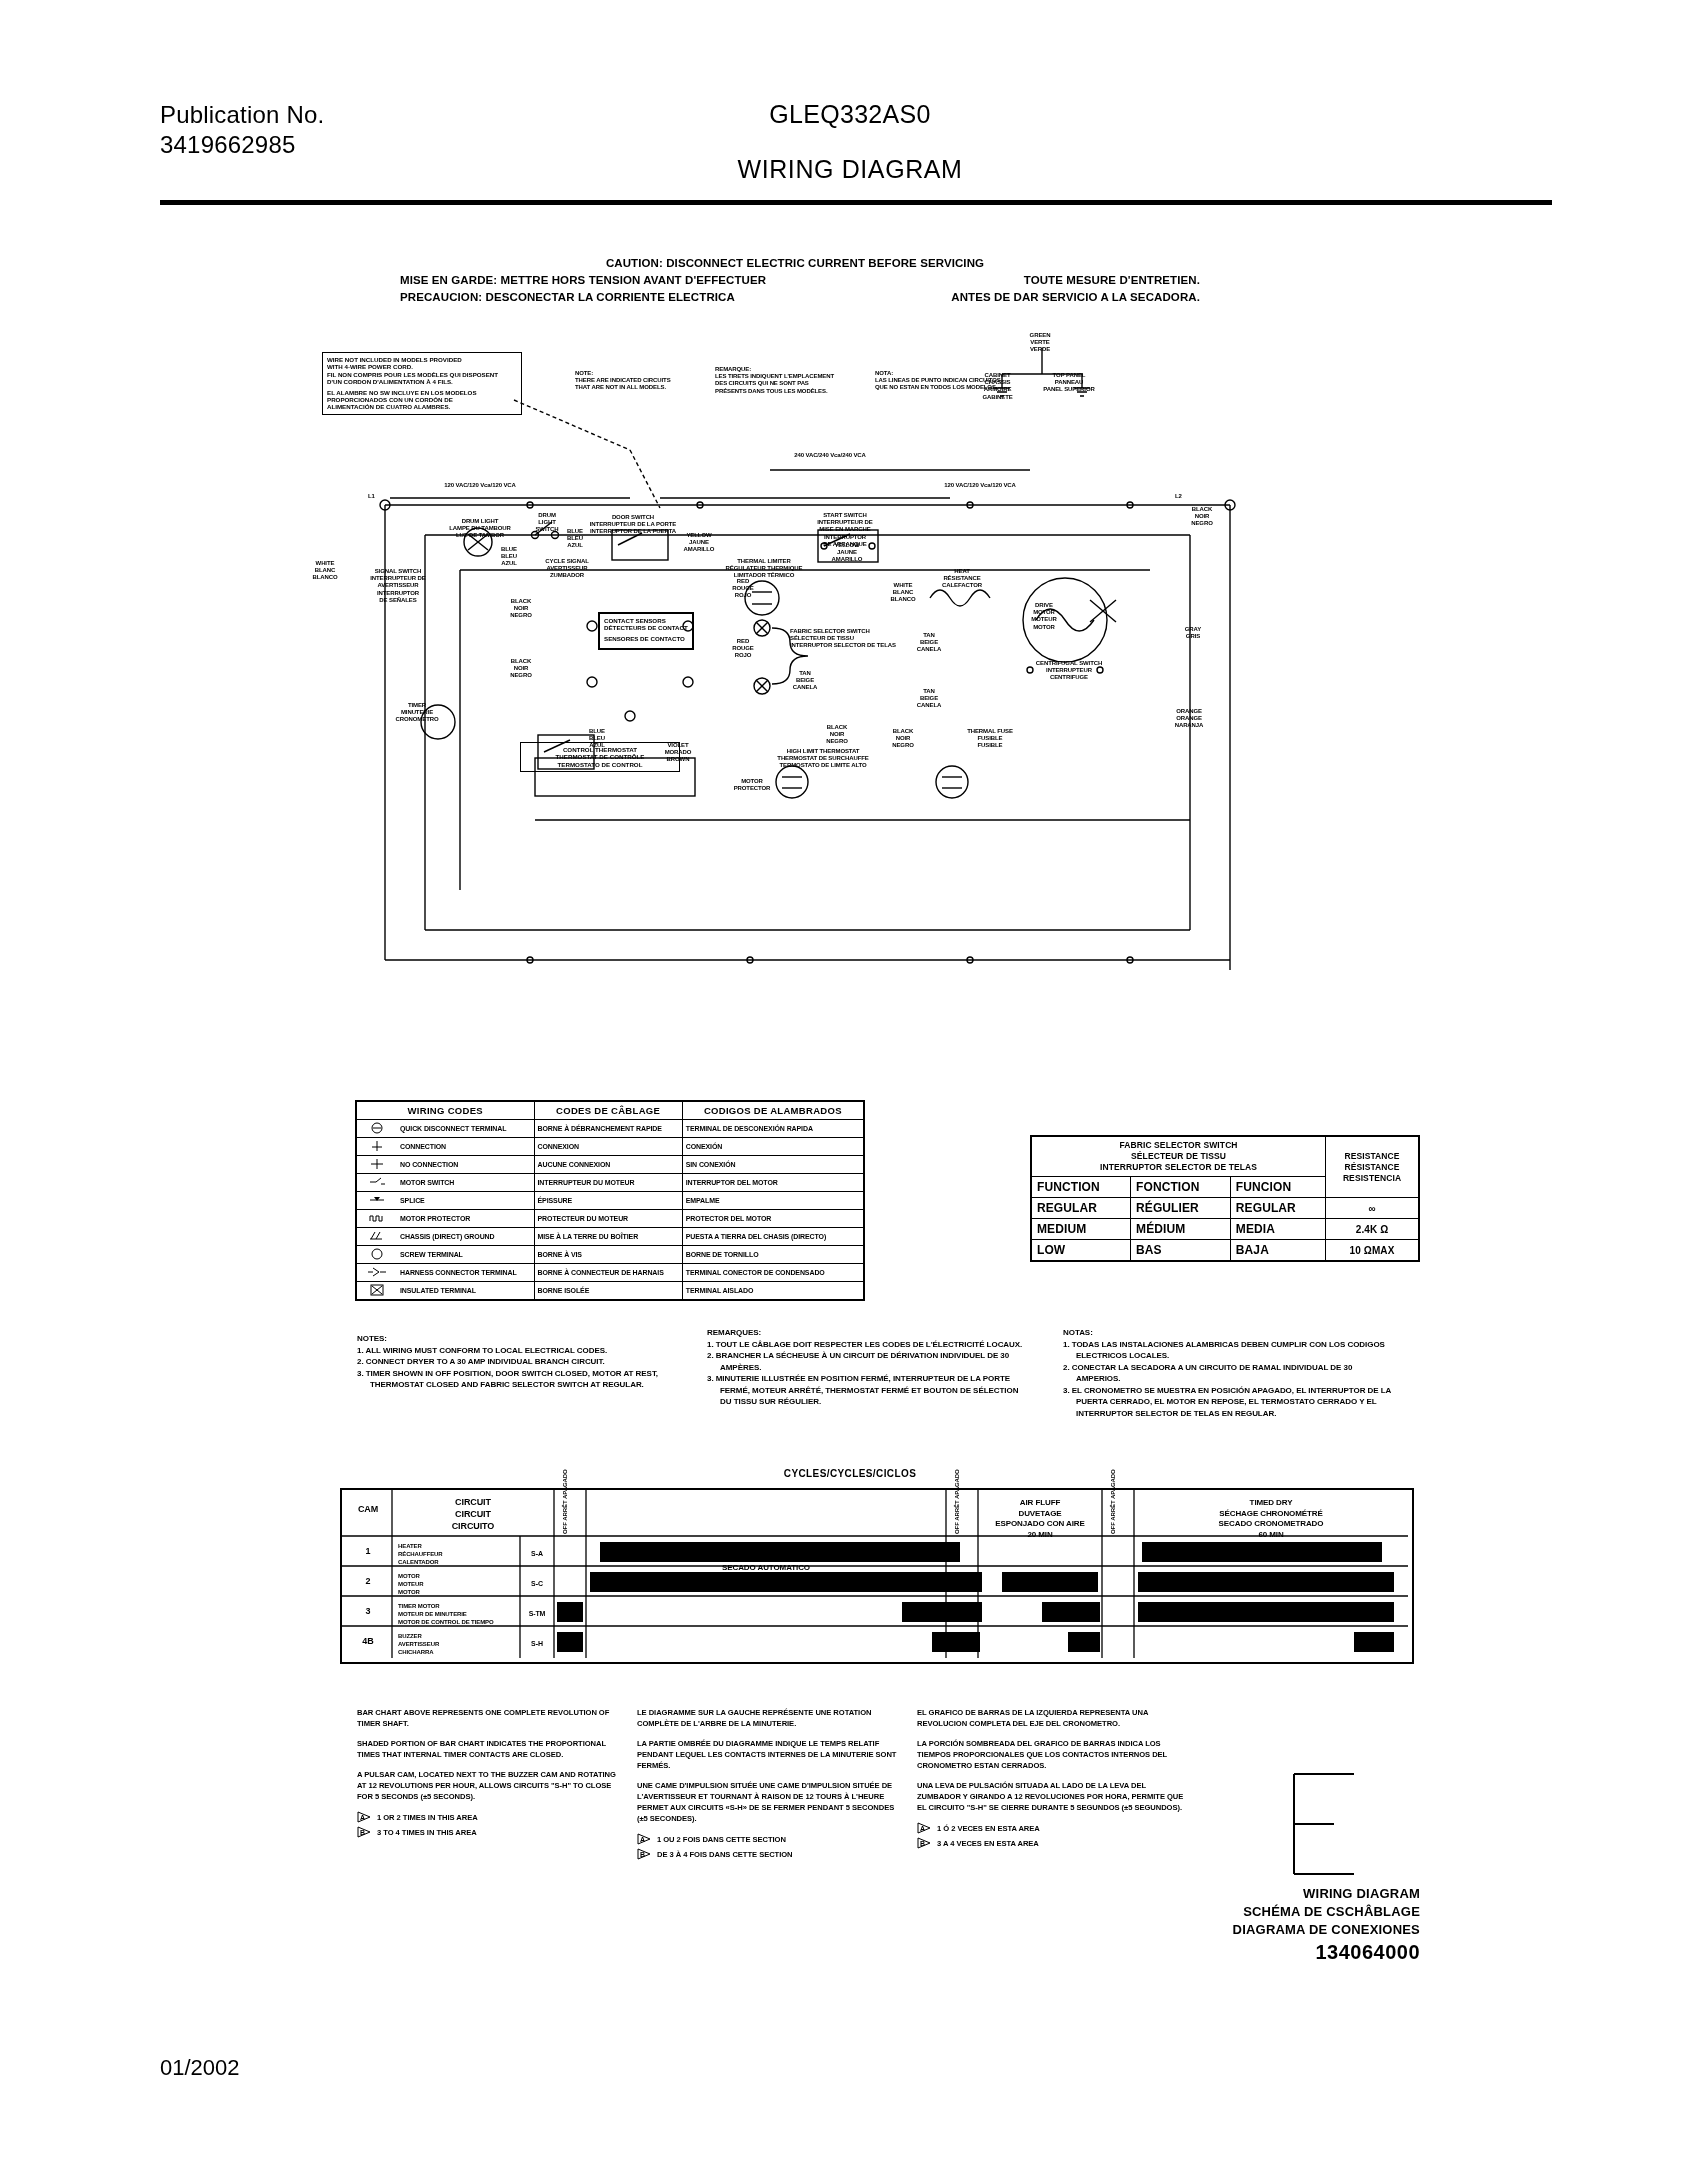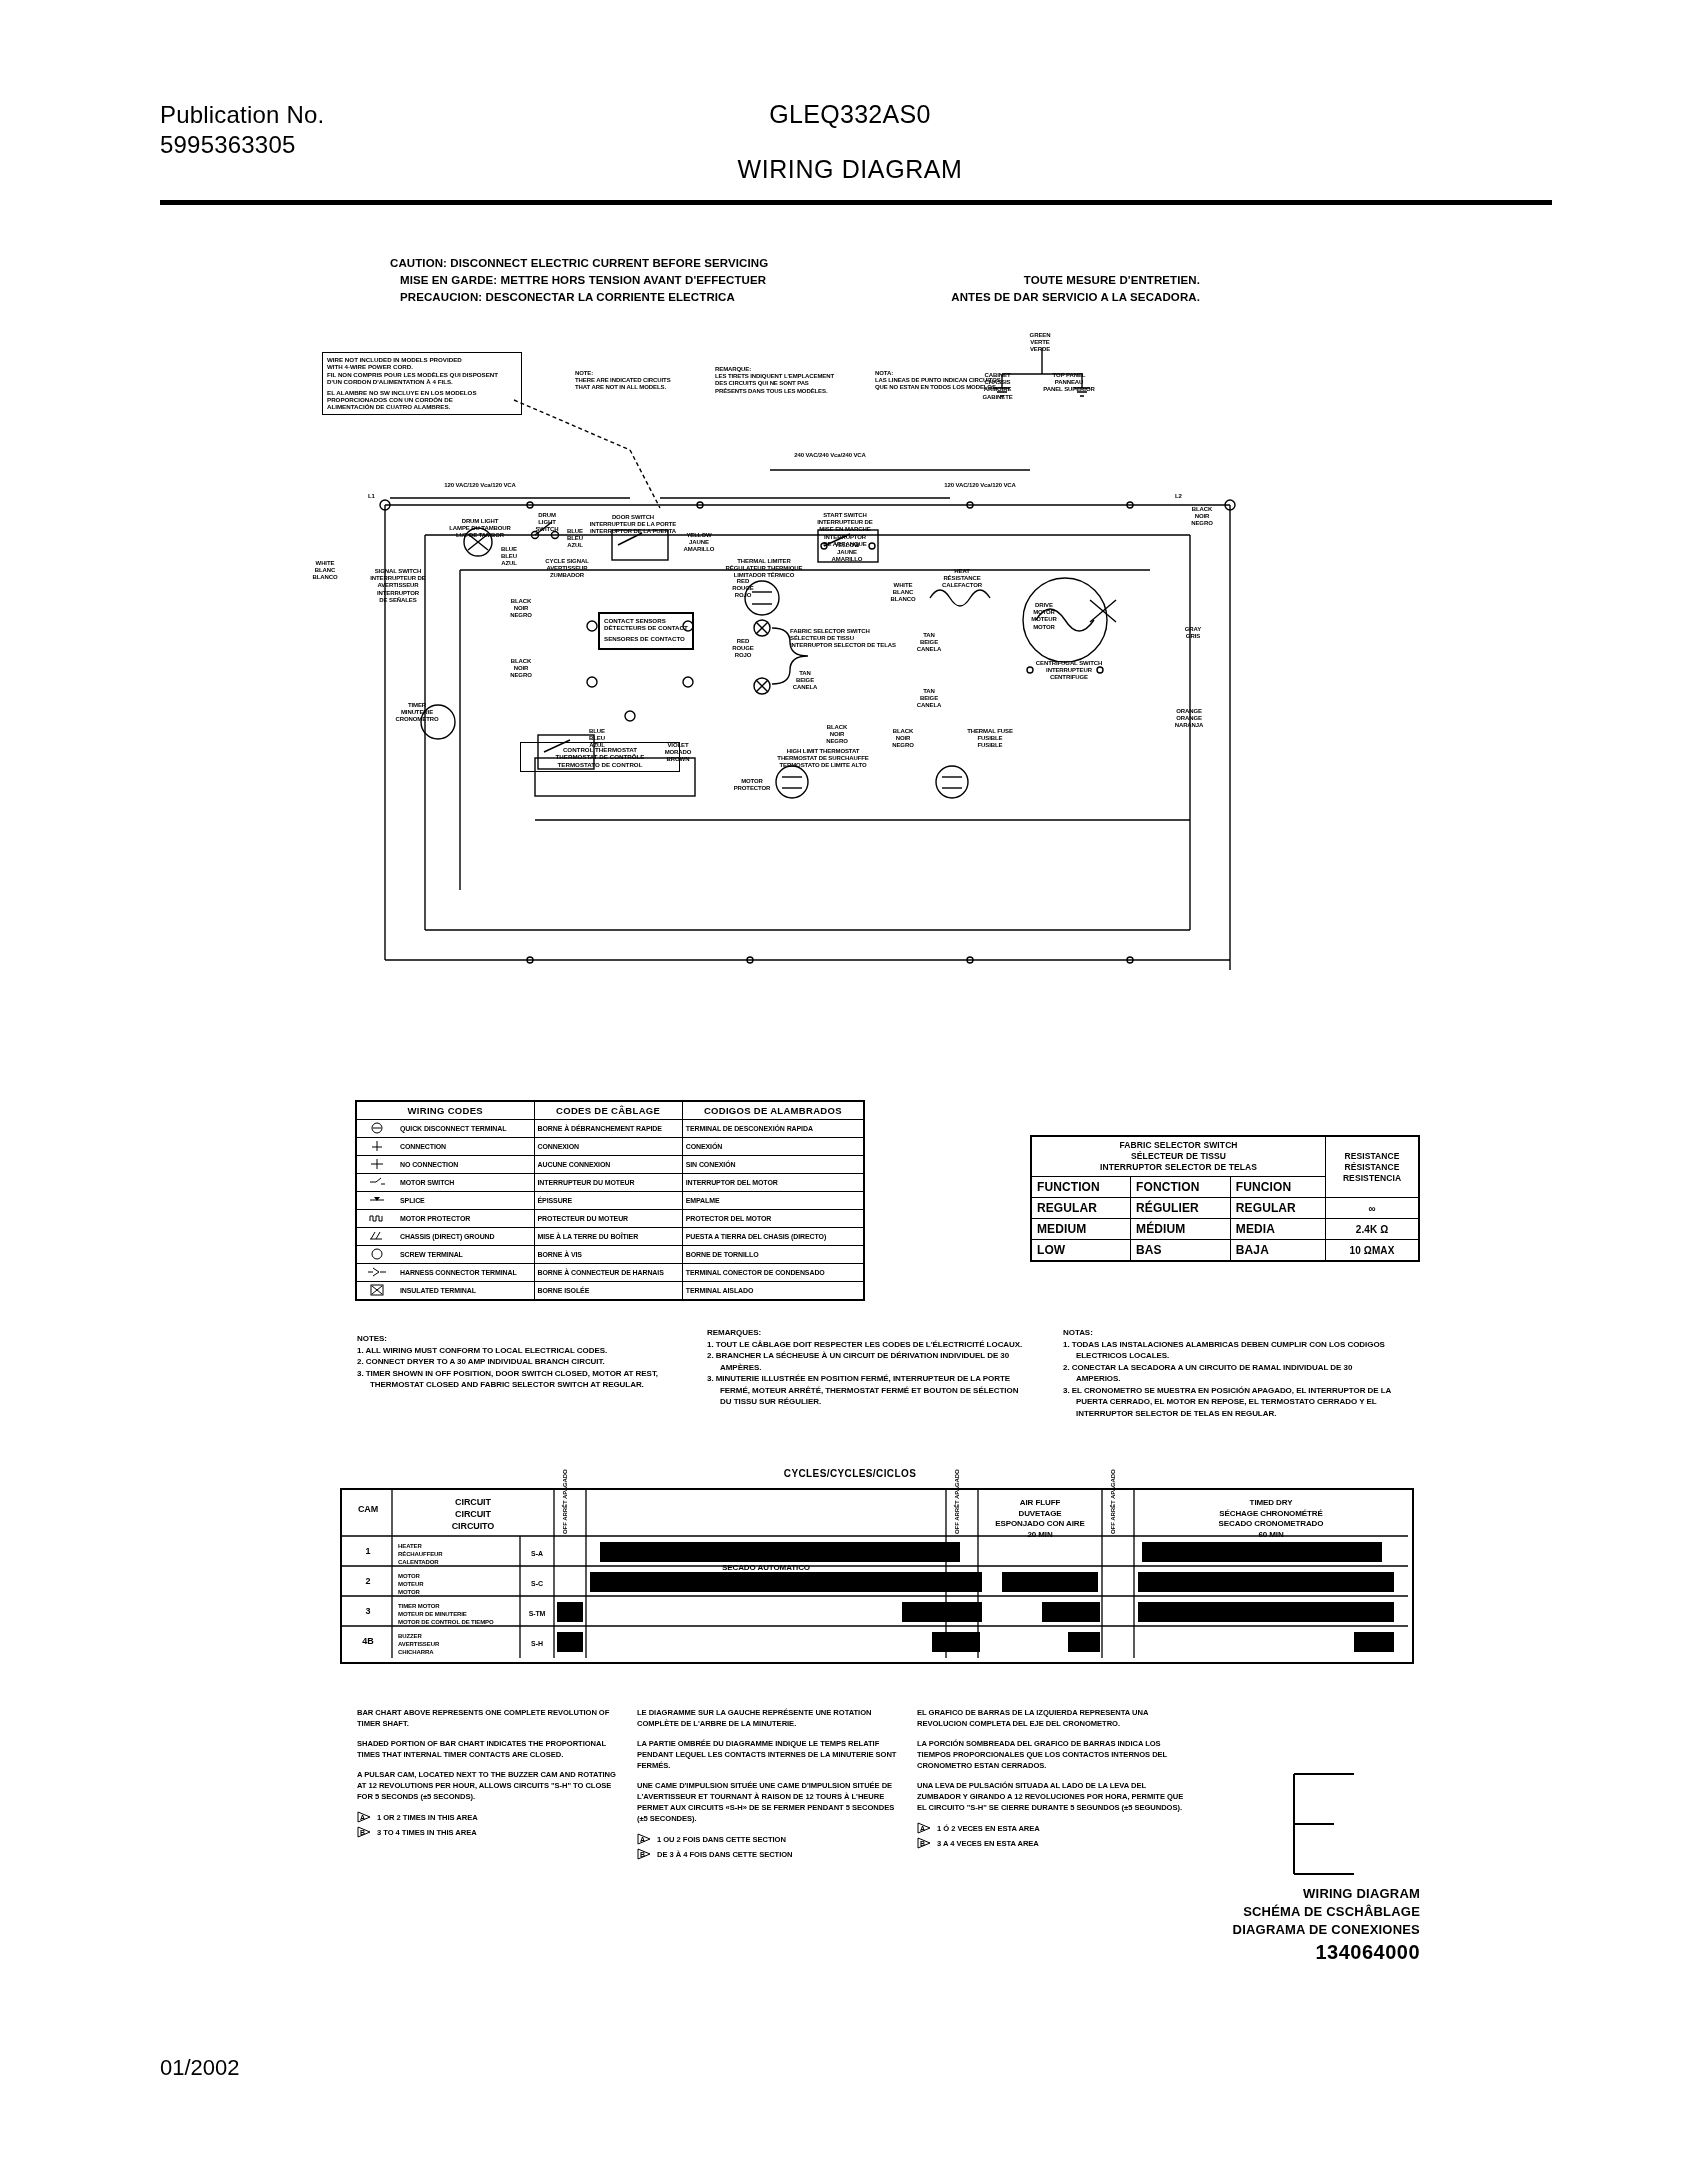--- a/index.html
+++ b/index.html
@@ -8,21 +8,21 @@
   .abs{position:absolute;}
 
   
   .hdr-pub{left:160px;top:100px;font-size:24px;line-height:30px;letter-spacing:.2px;}
   .hdr-model{left:0;right:0;top:100px;text-align:center;font-size:25px;letter-spacing:.3px;}
   .hdr-title{left:0;right:0;top:155px;text-align:center;font-size:25px;letter-spacing:.6px;}
   .rule{left:160px;top:200px;width:1392px;height:5px;background:#000;}
 
   
   .caution{left:400px;top:255px;width:800px;font-size:11.5px;font-weight:bold;line-height:17px;letter-spacing:.1px;}
-  .caution .c1{text-align:left;margin-left:-10px;}
+  .caution .c1{text-align:center;margin-left:-10px;}
   .caution .row{display:flex;justify-content:space-between;}
   .caution .row span{white-space:nowrap;}
 
   
   .sch{left:330px;top:330px;width:1030px;height:710px;}
   .sch svg{display:block;}
 
   
   .lbl{position:absolute;font-size:6px;font-weight:bold;line-height:7.2px;letter-spacing:-.1px;white-space:nowrap;}
   .lbl.c{text-align:center;}
@@ -68,21 +68,21 @@
   .ftr-date{left:160px;top:2055px;font-size:22px;}
   .ftr-page{left:0;right:0;top:2055px;text-align:center;font-size:22px;}
 </style>
 </head>
 <body>
 
 <div class="pg">
 
   <div class="abs hdr-pub">
     <div>Publication No.</div>
-    <div>5995363305</div>
+    <div>3419662985</div>
   </div>
   <div class="abs hdr-model">GLEQ332AS0</div>
   <div class="abs hdr-title">WIRING DIAGRAM</div>
   <div class="abs rule"></div>
 
   <div class="abs caution">
     <div class="c1">CAUTION: DISCONNECT ELECTRIC CURRENT BEFORE SERVICING</div>
     <div class="row">
       <span>MISE EN GARDE: METTRE HORS TENSION AVANT D'EFFECTUER</span>
       <span>TOUTE MESURE D'ENTRETIEN.</span>

